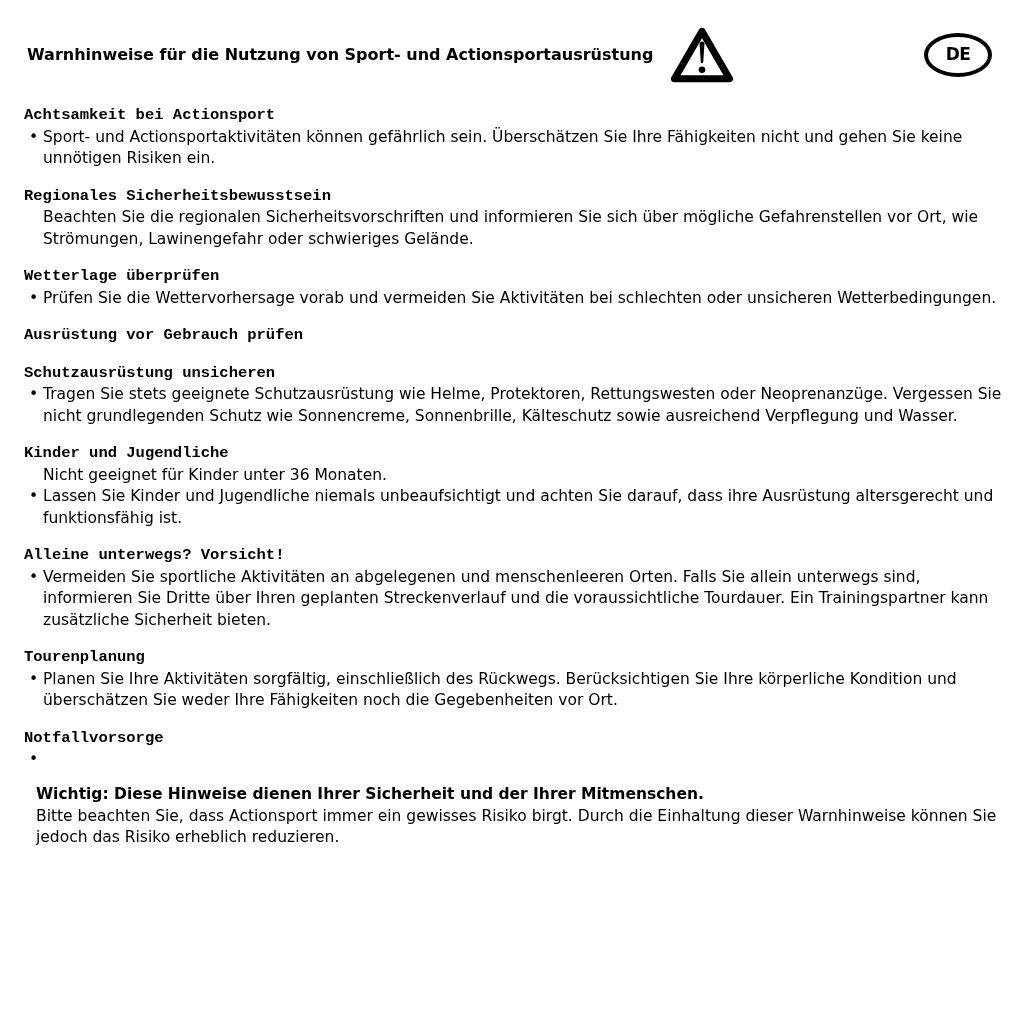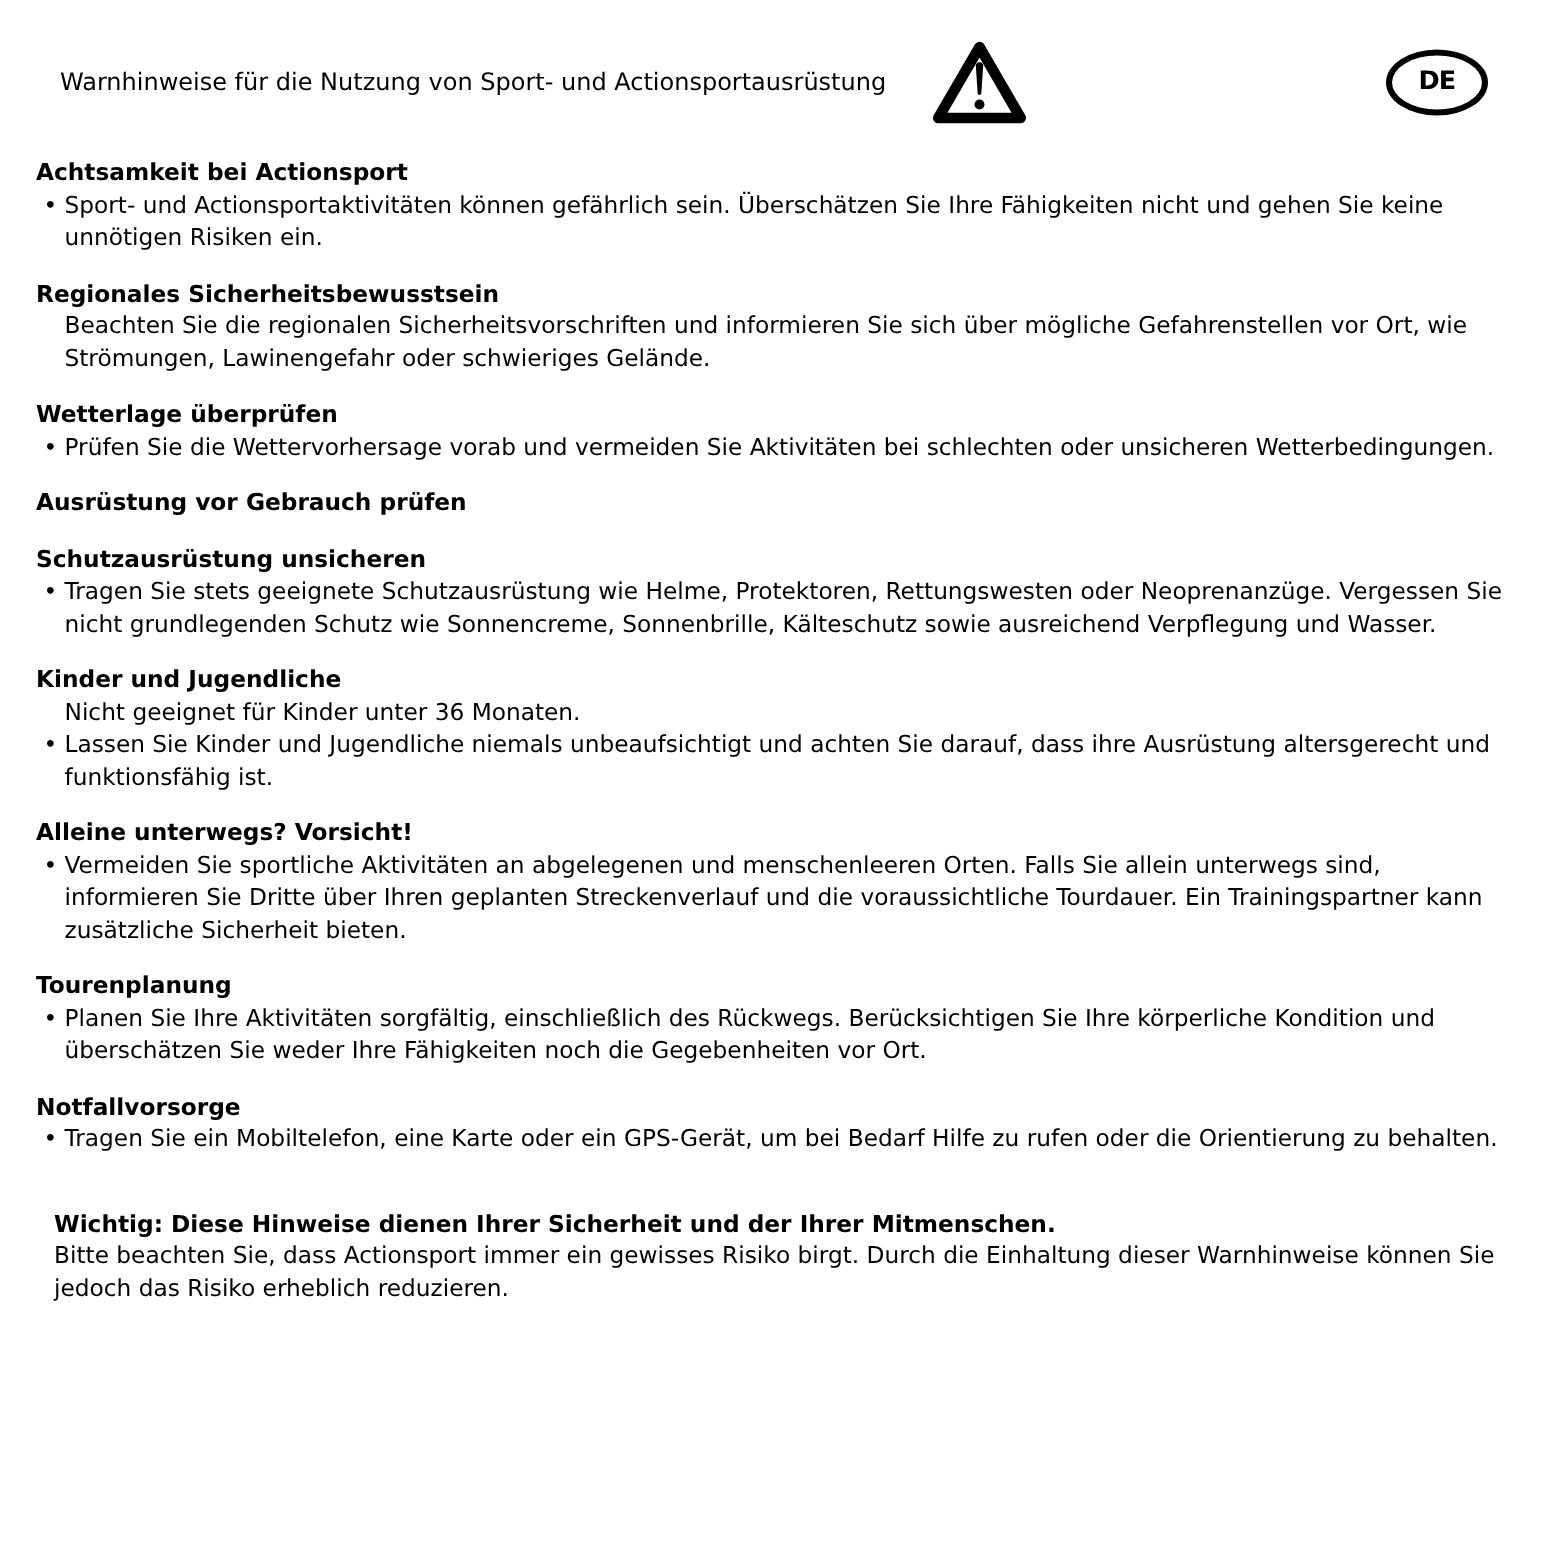--- a/index.html
+++ b/index.html
@@ -23,22 +23,22 @@
     padding: 20px 22px 0 24px;
   }
   
   .header {
     display: flex;
     align-items: center;
     height: 70px;
   }
   .doc-title {
     font-size: 16px;
-    font-weight: normal;
-    margin: 16px;
+    font-weight: bold;
+    margin: 3px;
     white-space: nowrap;
   }
   .warning-triangle {
     margin-left: 14px;
     flex: 0 0 auto;
     display: block;
   }
   .lang-badge {
     margin-left: auto;
     margin-right: 16px;
@@ -60,20 +60,21 @@
     margin-top: 15px;
   }
   .section {
     margin: 0 0 16px 0;
   }
   .section-heading {
     font-size: 15.5px;
     font-weight: bold;
     margin: 0;
     line-height: 21.5px;
+    font-family: Liberation Mono, monospace;
   }
   .item {
     position: relative;
     padding-left: 19px;
     margin: 0;
   }
   .item .marker {
     position: absolute;
     left: 5px;
     top: 0;
@@ -138,21 +139,21 @@
       <section class="section">
         <h2 class="section-heading">Alleine unterwegs? Vorsicht!</h2>
         <p class="item"><span class="marker">•</span><span>Vermeiden Sie sportliche Aktivitäten an abgelegenen und menschenleeren Orten. Falls Sie allein unterwegs sind, informieren Sie Dritte über Ihren geplanten Streckenverlauf und die voraussichtliche Tourdauer. Ein Trainingspartner kann zusätzliche Sicherheit bieten.</span></p>
       </section>
       <section class="section">
         <h2 class="section-heading">Tourenplanung</h2>
         <p class="item"><span class="marker">•</span><span>Planen Sie Ihre Aktivitäten sorgfältig, einschließlich des Rückwegs. Berücksichtigen Sie Ihre körperliche Kondition und überschätzen Sie weder Ihre Fähigkeiten noch die Gegebenheiten vor Ort.</span></p>
       </section>
       <section class="section">
         <h2 class="section-heading">Notfallvorsorge</h2>
-        <p class="item"><span class="marker">•</span><span>Tragen Sie ein Mobiltelefon, eine Karte oder ein GPS-Gerät, um bei Bedarf Hilfe zu rufen oder die Orientierung zu behalten.</span></p>
+        <p class="item"><span class="marker">•</span></p>
       </section>
     </main>
 
   <footer class="footer">
     <p class="footer-emphasis">Wichtig: Diese Hinweise dienen Ihrer Sicherheit und der Ihrer Mitmenschen.</p>
     <p class="footer-text">Bitte beachten Sie, dass Actionsport immer ein gewisses Risiko birgt. Durch die Einhaltung dieser Warnhinweise können Sie jedoch das Risiko erheblich reduzieren.</p>
   </footer>
 
 </div>
 

